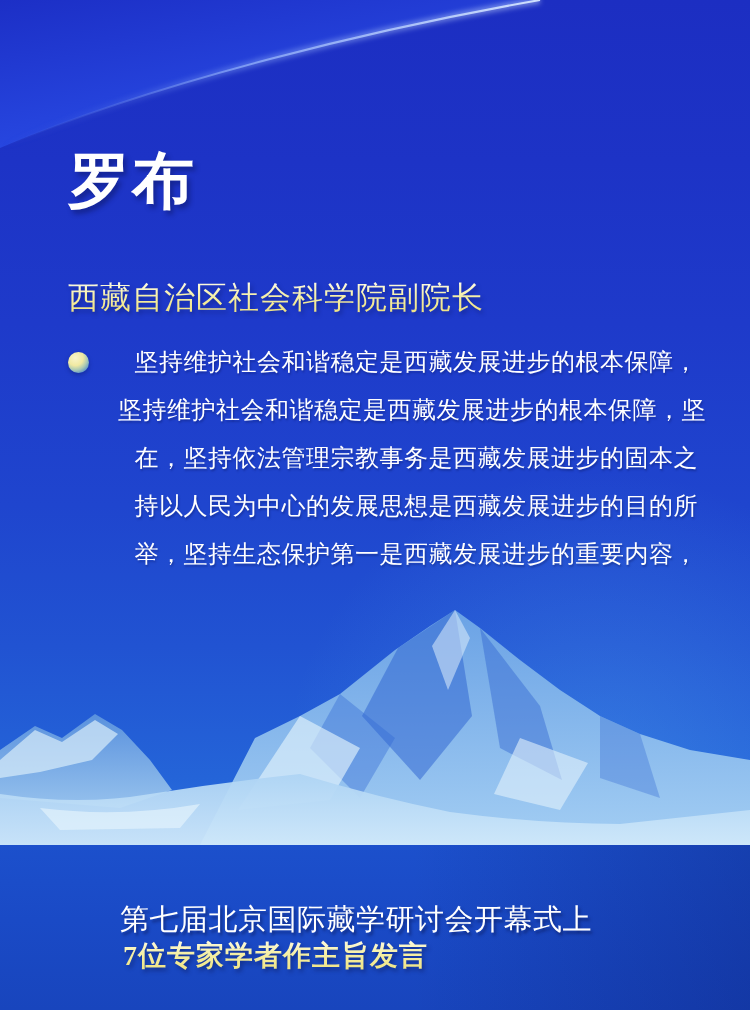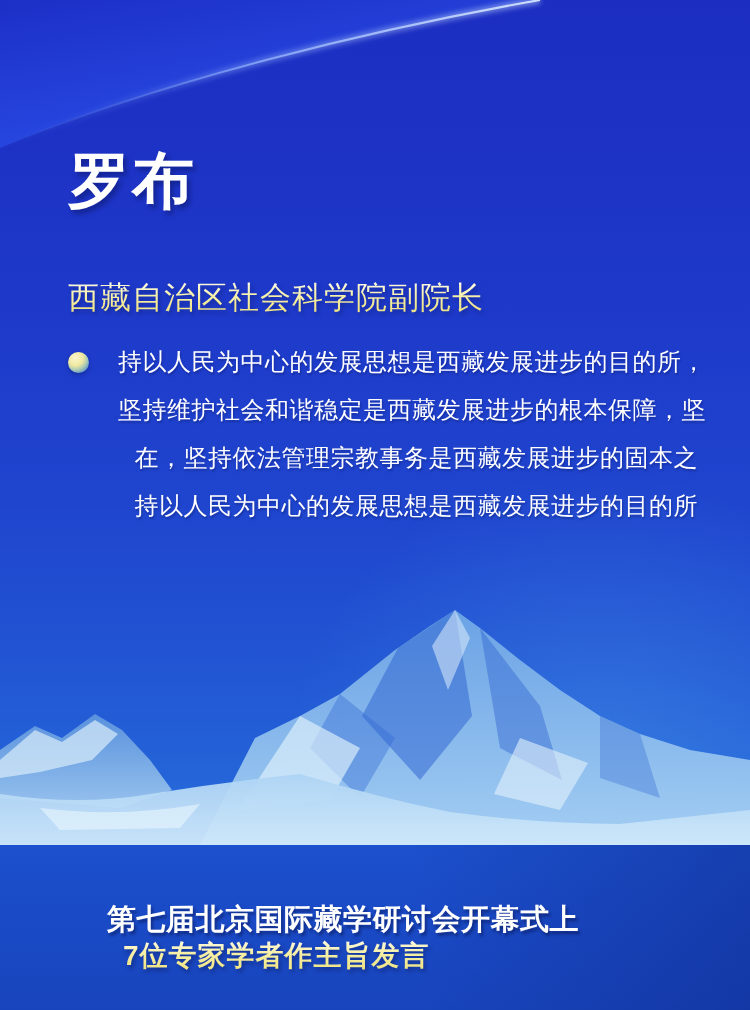--- a/index.html
+++ b/index.html
@@ -62,28 +62,28 @@
     color:#ffffff;white-space:nowrap;
     text-shadow:1px 2px 2px rgba(8,16,80,0.35);
   }
   .footer{
     position:absolute;left:0;top:845px;width:750px;height:165px;
     background:
       linear-gradient(90deg, rgba(8,25,110,0) 55%, rgba(8,25,110,0.30) 100%),
       linear-gradient(180deg,#1c50cc 0%,#1a4ac6 45%,#1845bd 100%);
   }
   .footer-line1{
-    position:absolute;left:107px;top:55px;
-    font-size:29px;font-weight:700;letter-spacing:0.5px;
+    position:absolute;left:120px;top:55px;
+    font-size:29px;font-weight:400;letter-spacing:0.5px;
     color:#ffffff;
     text-shadow:2px 3px 3px rgba(8,16,70,0.5);
   }
   .footer-line2{
     position:absolute;left:123px;top:92px;
-    font-family:Liberation Sans, sans-serif;
+    font-family:Liberation Serif, serif;
     font-size:28px;font-weight:700;letter-spacing:1px;
     background:linear-gradient(180deg,#fdfcee 0%,#f5efa4 45%,#eee07a 100%);
     -webkit-background-clip:text;background-clip:text;
     -webkit-text-fill-color:transparent;color:transparent;
     filter:drop-shadow(2px 3px 2px rgba(8,16,70,0.45));
   }
 </style>
 </head>
 <body>
 
@@ -146,24 +146,25 @@
     <path d="M40,210 Q120,220 200,206 L180,230 L60,232 Z" fill="#eaf6fd" opacity="0.6"></path>
   </svg>
 
   <div class="vignette"></div>
 
   <h1 class="name">罗布</h1>
   <div class="role">西藏自治区社会科学院副院长</div>
 
   <span class="bullet"></span>
   <div class="quote">
-    <div class="quote-line">持以人民为中心的发展思想是西藏发展进步的目的所，</div>
+    <div class="quote-line">坚持维护社会和谐稳定是西藏发展进步的根本保障，</div>
     <div class="quote-line">坚持维护社会和谐稳定是西藏发展进步的根本保障，坚</div>
     <div class="quote-line">在，坚持依法管理宗教事务是西藏发展进步的固本之</div>
     <div class="quote-line">持以人民为中心的发展思想是西藏发展进步的目的所</div>
+    <div class="quote-line">举，坚持生态保护第一是西藏发展进步的重要内容，</div>
   </div>
 
   <div class="footer">
     <div class="footer-line1">第七届北京国际藏学研讨会开幕式上</div>
     <div class="footer-line2">7位专家学者作主旨发言</div>
   </div>
 
 </div>
 
 </body></html>

